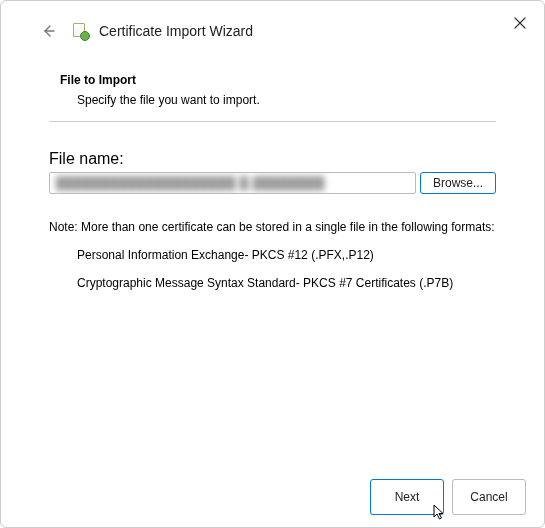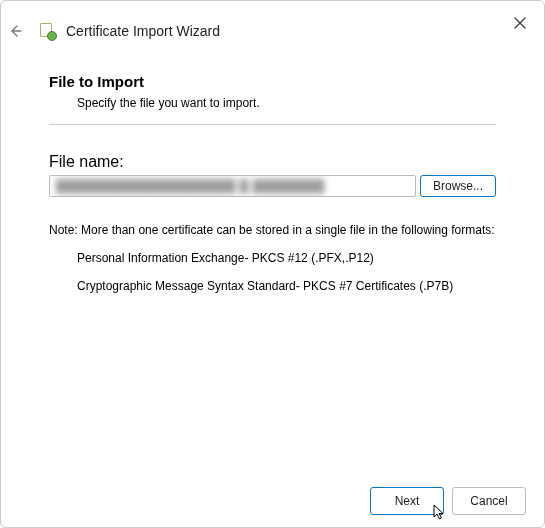--- a/index.html
+++ b/index.html
@@ -11,21 +11,21 @@
       width: 545px;
       height: 528px;
       position: relative;
       border: 1px solid #ccc;
       border-radius: 6px;
       overflow: hidden;
     }
     .titlebar {
       display: flex;
       align-items: center;
-      padding: 10px 14px 6px 3px;
+      padding: 10px 14px 6px 36px;
       height: 56px;
     }
     .back-btn {
       width: 24px;
       height: 24px;
       display: flex;
       align-items: center;
       justify-content: center;
       margin-right: 10px;
       color: #666;
@@ -68,22 +68,23 @@
       align-items: center;
       justify-content: center;
       color: #333;
       border-radius: 3px;
     }
     .content {
       padding: 16px 48px 0 48px;
     }
     .heading {
       font-weight: bold;
-      font-size: 15px;
+      font-size: 12px;
       margin-bottom: 6px;
+      margin-left: 11px;
     }
     .subheading {
       font-size: 12px;
       margin-left: 28px;
       margin-bottom: 14px;
     }
     .hr {
       border: none;
       border-top: 1px solid #ccc;
       margin-bottom: 28px;
@@ -139,21 +140,21 @@
     }
     .footer {
       position: absolute;
       bottom: 12px;
       right: 18px;
       display: flex;
       gap: 8px;
       align-items: center;
     }
     .btn {
-      height: 28px;
+      height: 36px;
       min-width: 74px;
       padding: 0 14px;
       border: 1px solid #bbb;
       background: #fff;
       border-radius: 3px;
       font-size: 12px;
       color: #222;
       cursor: pointer;
       display: flex;
       align-items: center;

